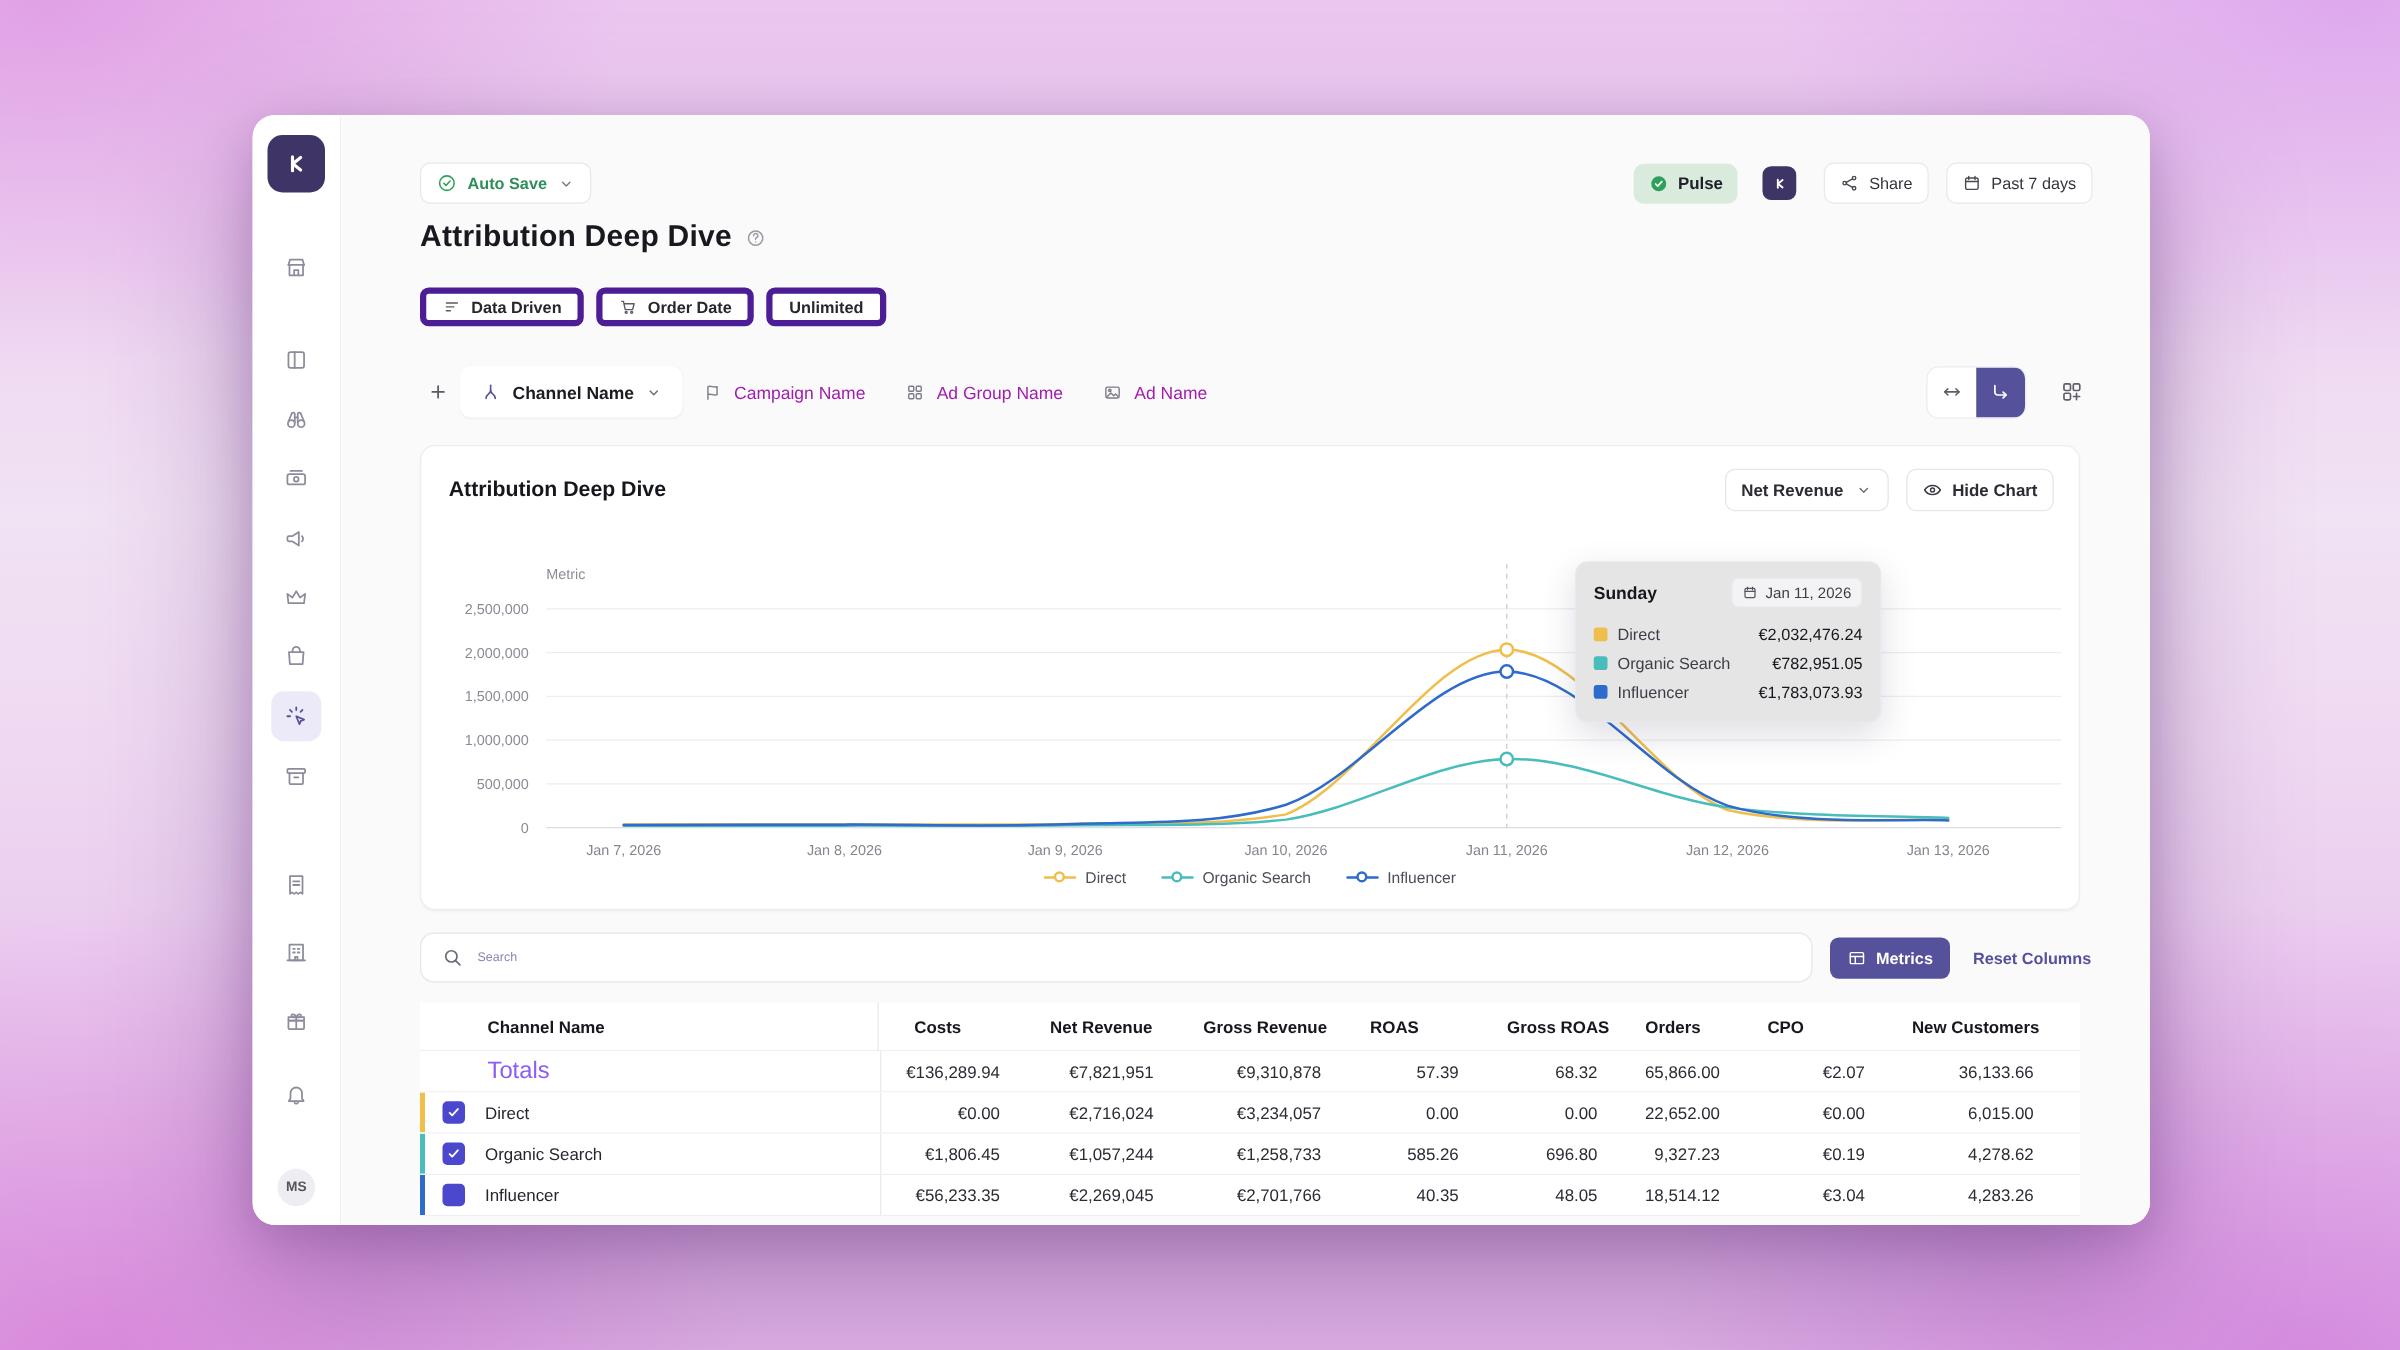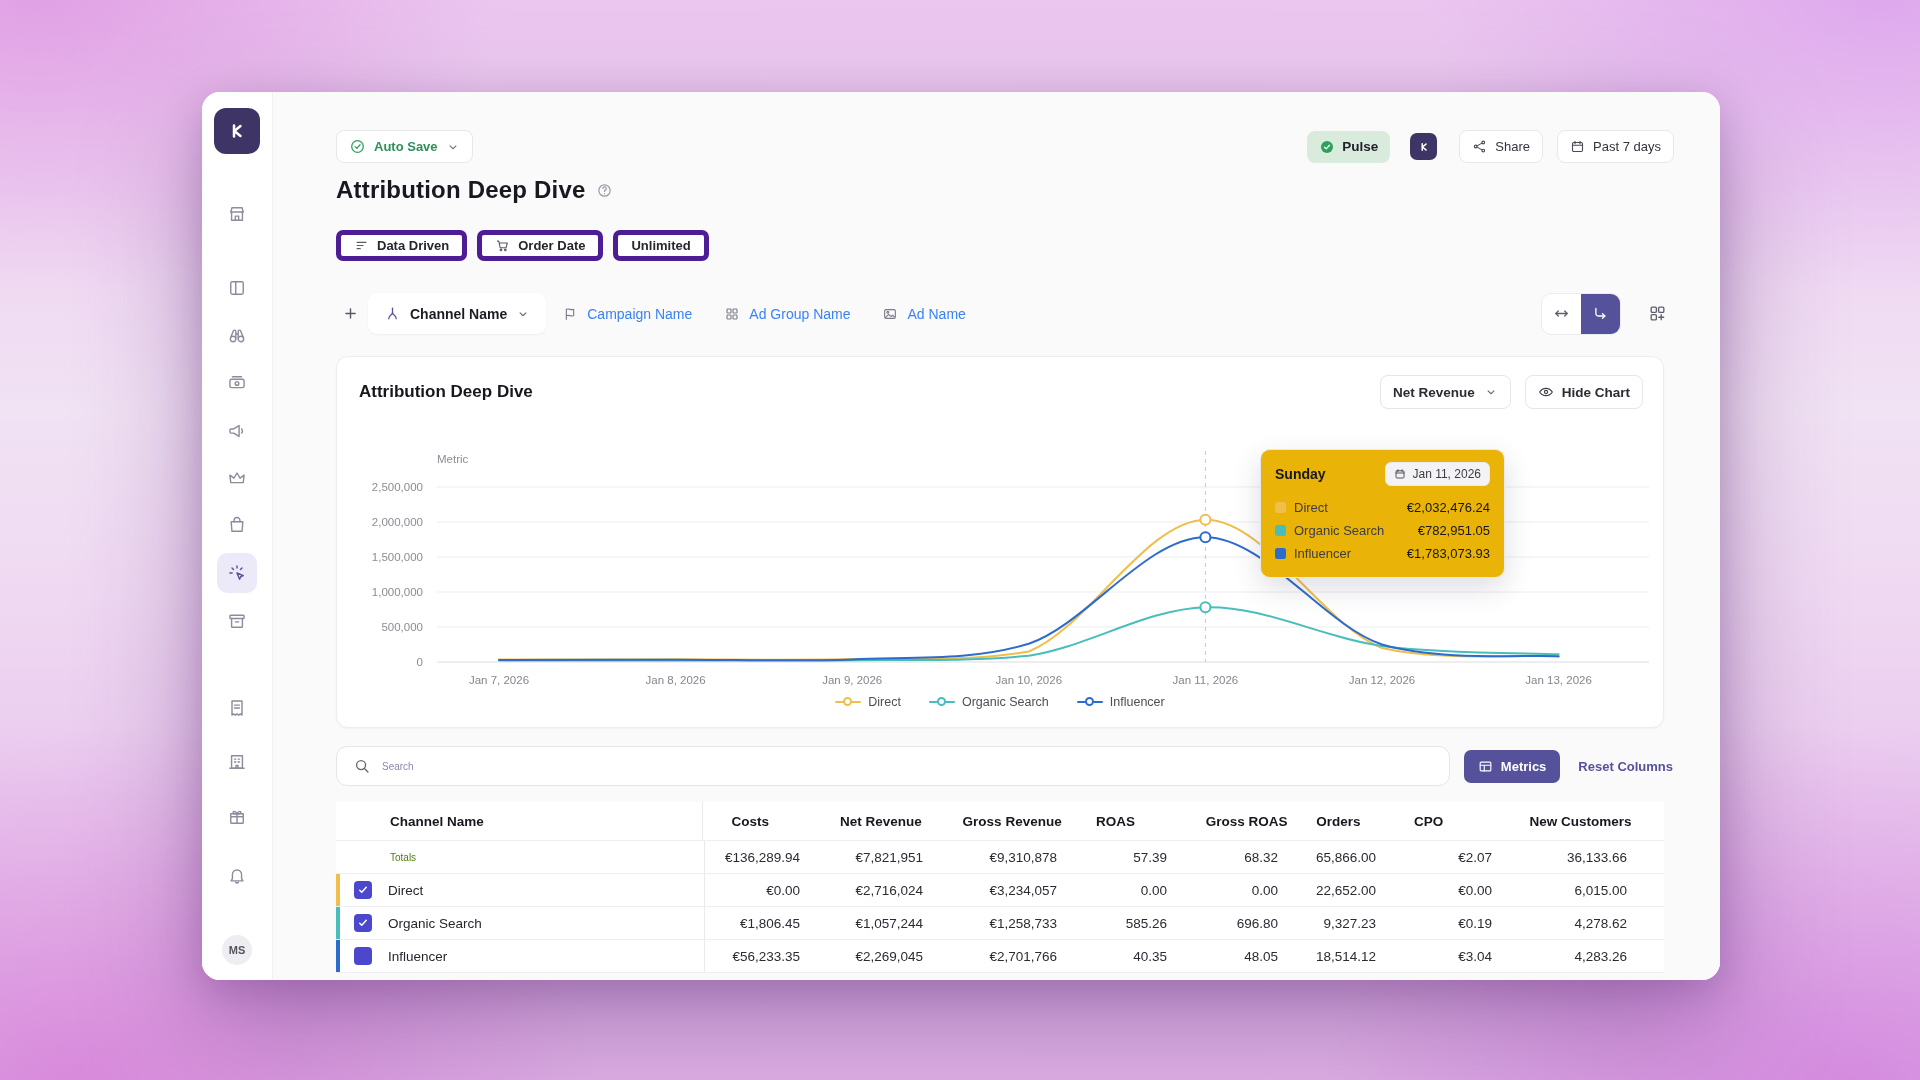--- a/index.html
+++ b/index.html
@@ -41,21 +41,21 @@
   .title-row{position:absolute;left:63px;top:84px;display:flex;align-items:center;gap:10px}
   .page-title{font-size:24px;font-weight:700;color:#19181F;letter-spacing:.2px}
   .help{color:#9a9aa5;display:flex}
   .chips-row{position:absolute;left:63px;top:138px;display:flex;gap:10px}
   .chip{height:31px;border:5px solid #4c1d95;background:#fff;border-radius:7px;display:flex;align-items:center;gap:8px;
     padding:0 13px;font-size:13px;font-weight:700;color:#26262e;cursor:pointer}
   .chip .ic{color:#5b5b66}
   
   .tabs-row{position:absolute;left:63px;right:47px;top:201px;height:41px;display:flex;align-items:center}
   .plus-btn{width:28px;height:28px;display:flex;align-items:center;justify-content:center;color:#5a5a66;cursor:pointer;margin-right:4px}
-  .tab{height:41px;padding:0 16px;display:flex;align-items:center;gap:9px;border-radius:9px;font-size:14px;color:#3b82f6;cursor:pointer}
+  .tab{height:41px;padding:0 16px;display:flex;align-items:center;gap:9px;border-radius:9px;font-size:14px;color:#a21caf;cursor:pointer}
   .tab .ic{color:#7c7c88}
   .tab.active{background:#fff;font-weight:700;color:#1c1b22;box-shadow:0 1px 2px rgba(25,25,50,.05)}
   .tab.active .ic{color:#56519B}
   .tab-actions{margin-left:auto;display:flex;align-items:center}
   .seg-pair{display:flex;border-radius:10px;overflow:hidden;border:1px solid #ececf0;background:#fff}
   .seg{width:39px;height:40px;display:flex;align-items:center;justify-content:center;color:#5f5f6b;cursor:pointer}
   .seg.sel{background:#56519B;color:#fff}
   .apps-btn{margin-left:20px;width:32px;height:32px;display:flex;align-items:center;justify-content:center;color:#5f5f6b;cursor:pointer}
   
   .chart-card{position:absolute;left:63px;top:264px;width:1328px;height:372px;background:#fff;border:1px solid #ededf1;
@@ -67,21 +67,21 @@
   .hide-chart{margin-left:14px;height:34px;border:1px solid #e5e5ea;border-radius:8px;background:#fff;display:flex;
     align-items:center;gap:8px;padding:0 12px;font-size:13.5px;color:#2c2c35;font-weight:700;cursor:pointer}
   #chart-svg-mount{position:absolute;left:0;top:90px;width:1328px;height:252px}
   .legend{position:absolute;left:0;right:0;top:338px;display:flex;justify-content:center;gap:28px}
   .lg-item{display:flex;align-items:center;gap:7px;cursor:pointer}
   .lg-marker{position:relative;width:26px;height:10px}
   .lg-line{position:absolute;left:0;top:4px;width:26px;height:2px;border-radius:1px}
   .lg-dot{position:absolute;left:8px;top:0;width:9px;height:9px;border-radius:50%;background:#fff;border:2px solid #888}
   .lg-label{font-size:12.5px;color:#4e4e59}
   
-  .tooltip{position:absolute;left:923px;top:92px;width:245px;background:#eab308;border:1px solid #e8e8ee;border-radius:10px;
+  .tooltip{position:absolute;left:923px;top:92px;width:245px;background:#e5e5e5;border:1px solid #e8e8ee;border-radius:10px;
     box-shadow:0 10px 28px rgba(50,50,90,.16);padding:12px 14px;z-index:5}
   .tt-head{display:flex;align-items:center;justify-content:space-between;margin-bottom:10px}
   .tt-day{font-weight:700;font-size:14px;color:#17171e}
   .tt-date{display:flex;gap:6px;align-items:center;background:#f3f3f6;border:1px solid #e9e9ee;border-radius:6px;height:24px;
     padding:0 8px;font-size:12px;color:#3c3c46}
   .tt-row{display:flex;align-items:center;height:23px;font-size:13px}
   .tt-swatch{width:11px;height:11px;border-radius:2.5px;margin-right:8px}
   .tt-name{color:#3d3d47}
   .tt-val{margin-left:auto;color:#17171e}
   
@@ -103,21 +103,21 @@
   .thead{height:39px}
   .tr{height:33px}
   .cell{display:flex;align-items:center;overflow:hidden}
   .col-name{width:368px;position:relative}
   .c1{width:110px;border-left:1px solid #e9e9ee}.c2{width:123px}.c3{width:134px}.c4{width:110px}.c5{width:111px}
   .c6{width:98px}.c7{width:116px}.c8{width:135px}.c9{flex:1}
   .th{font-weight:700;font-size:13.5px;color:#17171f;padding-left:28px}
   .th.col-name{padding-left:54px}
   .td{justify-content:flex-end;padding-right:14px;font-size:13.5px;color:#2b2b34}
   .name-cell{padding-left:18px;gap:16px;font-size:13.5px;color:#26262e}
-  .totals-name{padding-left:54px;font-size:10px;color:#4d7c0f}
+  .totals-name{padding-left:54px;font-size:19px;color:#8b5cf6}
   .row-accent{position:absolute;left:0;top:0;bottom:0;width:4px}
   .cb{width:18px;height:18px;border-radius:4px;display:flex;align-items:center;justify-content:center;flex:none;cursor:pointer}
   .ic{display:inline-flex;flex:none}
   svg{display:block}
 </style>
 </head>
 <body>
 
 <div class="window">
 

